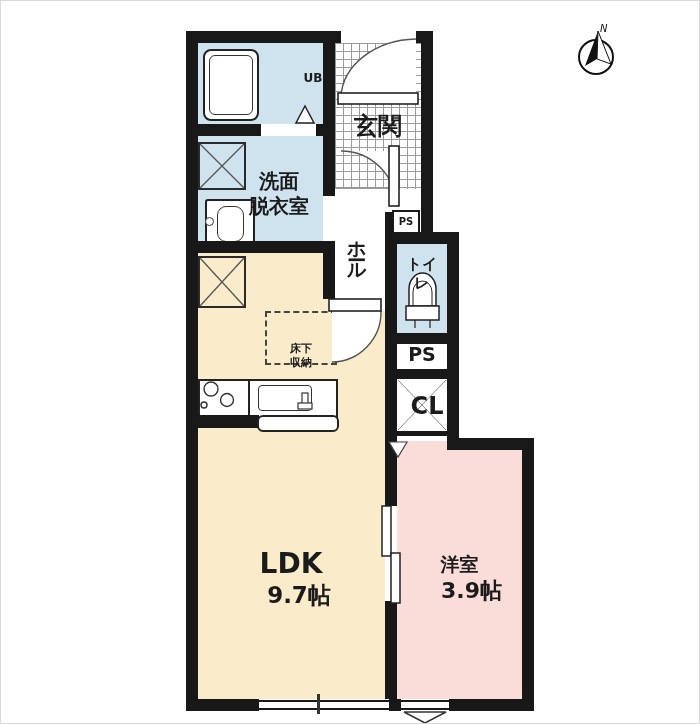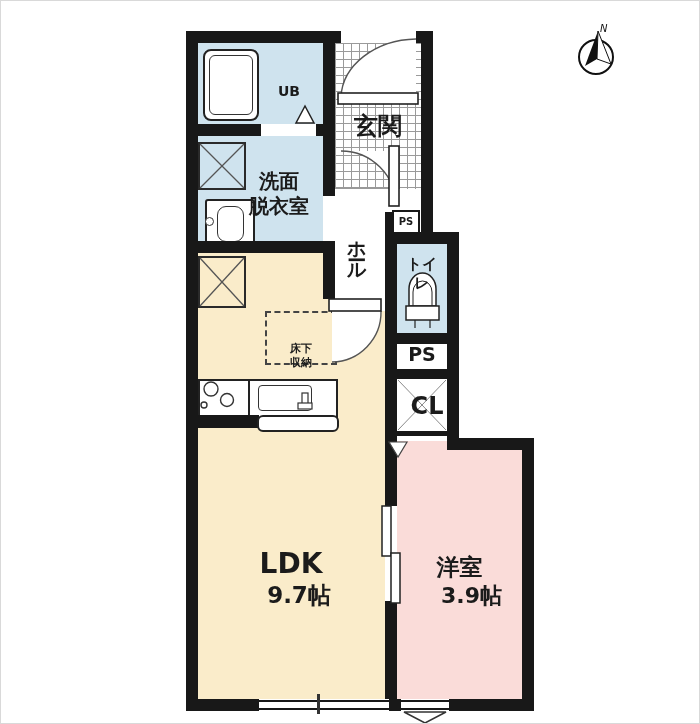--- a/index.html
+++ b/index.html
@@ -170,32 +170,32 @@
     </g>
 
     <g>
       <circle cx="595" cy="56" r="17" fill="none" stroke="#111" stroke-width="2"></circle>
       <polygon points="597,30 584,65 596,58" fill="#111"></polygon>
       <polygon points="597,30 596,58 610,63" fill="#ffffff" stroke="#111" stroke-width="1"></polygon>
       <text x="599" y="31" font-size="10" font-style="italic" fill="#111">N</text>
     </g>
   </svg>
 
-  <div class="lbl" style="left:258px;top:82px;width:60px;font-size:14px;">UB</div>
+  <div class="lbl" style="left:258px;top:70px;width:60px;font-size:12px;padding-left:24px;">UB</div>
   <div class="lbl" style="left:334px;top:110px;width:86px;font-size:24px;">玄関</div>
   <div class="lbl" style="left:235px;top:168px;width:86px;font-size:20px;">
     <span>洗面</span><br>
     <span>脱衣室</span>
   </div>
   <div class="lbl vert" style="left:344px;top:196px;height:105px;font-size:19px;">ホール</div>
   <div class="lbl" style="left:398px;top:254px;width:46px;font-size:15px;">トイレ</div>
   <div class="lbl" style="left:396px;top:342px;width:50px;font-size:19px;">PS</div>
   <div class="lbl" style="left:396px;top:390px;width:60px;font-size:24px;">CL</div>
   <div class="lbl" style="left:220px;top:545px;width:140px;">
     <span style="font-size:28px;">LDK</span><br>
     <span style="font-size:23px;margin-left:16px;">9.7帖</span>
   </div>
   <div class="lbl" style="left:396px;top:552px;width:125px;">
-    <span style="font-size:23px;">洋室</span><br>
+    <span style="font-size:19px;">洋室</span><br>
     <span style="font-size:22px;margin-left:24px;">3.9帖</span>
   </div>
 
 </div>
 
 </body></html>

